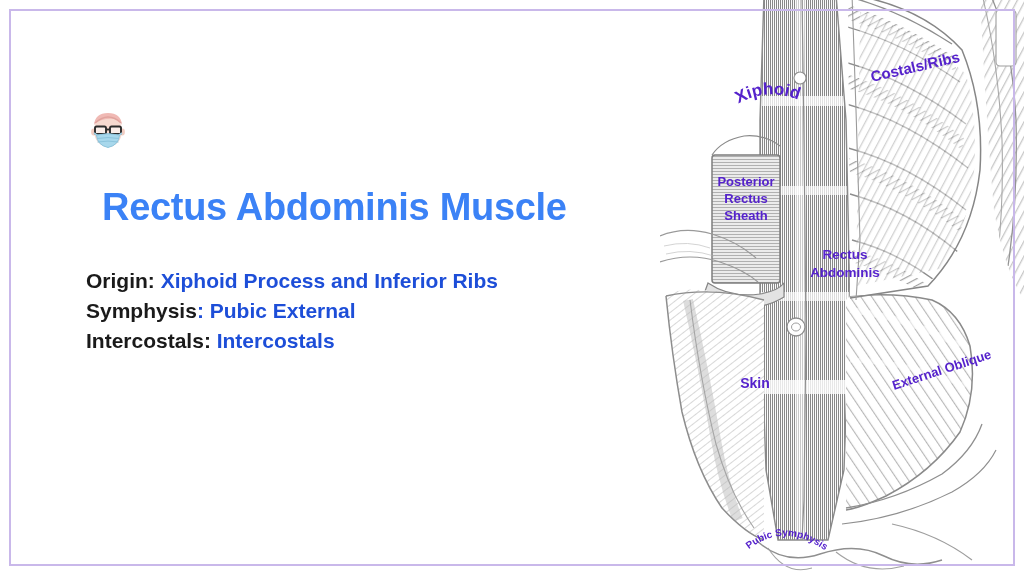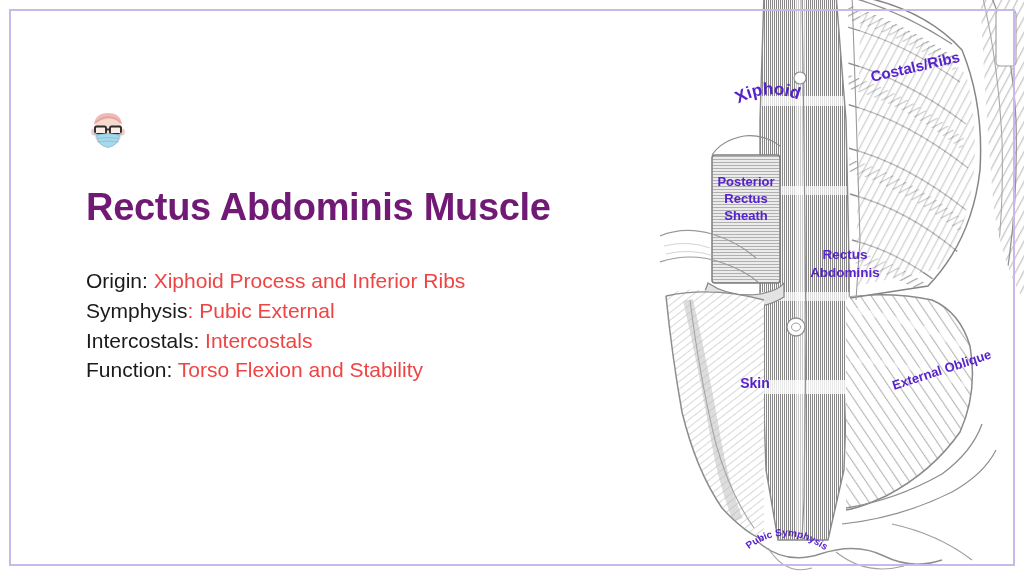--- a/index.html
+++ b/index.html
@@ -18,28 +18,28 @@
   }
 
   
   .content{position:absolute;left:86px;top:108px;width:560px;}
 
   .emoji-badge{
     width:44px;height:44px;position:relative;display:block;margin-bottom:36px;
   }
 
   .title{
-    font-size:38px;font-weight:bold;color:#701a75;letter-spacing:-0.3px;
-    line-height:1.05;margin:0 0 38px 0;white-space:nowrap;
+    font-size:38px;font-weight:bold;color:#3b82f6;letter-spacing:-0.3px;
+    line-height:1.05;margin:0 0 38px 16px;white-space:nowrap;
   }
 
   .facts{font-size:21px;line-height:1.42;color:#222222;}
   .fact-row{white-space:nowrap;}
-  .fact-label{font-weight:normal;color:#1a1a1a;text-align:right;}
-  .fact-value{font-weight:normal;color:#ef4444;}
+  .fact-label{font-weight:bold;color:#1a1a1a;text-align:right;}
+  .fact-value{font-weight:bold;color:#1d4ed8;}
 
   
   .illustration{
     position:absolute;left:660px;top:0;width:364px;height:576px;
     overflow:hidden;
   }
   .illustration svg{display:block;}
 
   
   .anat-label{
@@ -288,19 +288,16 @@
     <div class="facts">
       <div class="fact-row">
         <span class="fact-label">Origin:</span><span class="fact-value"> Xiphoid Process and Inferior Ribs</span>
       </div>
       <div class="fact-row">
         <span class="fact-label">Symphysis</span><span class="fact-value">: Pubic External</span>
       </div>
       <div class="fact-row">
         <span class="fact-label">Intercostals:</span><span class="fact-value"> Intercostals</span>
       </div>
-      <div class="fact-row">
-        <span class="fact-label">Function:</span><span class="fact-value"> Torso Flexion and Stability</span>
-      </div>
     </div>
   </div>
 
 </div>
 
 </body></html>

